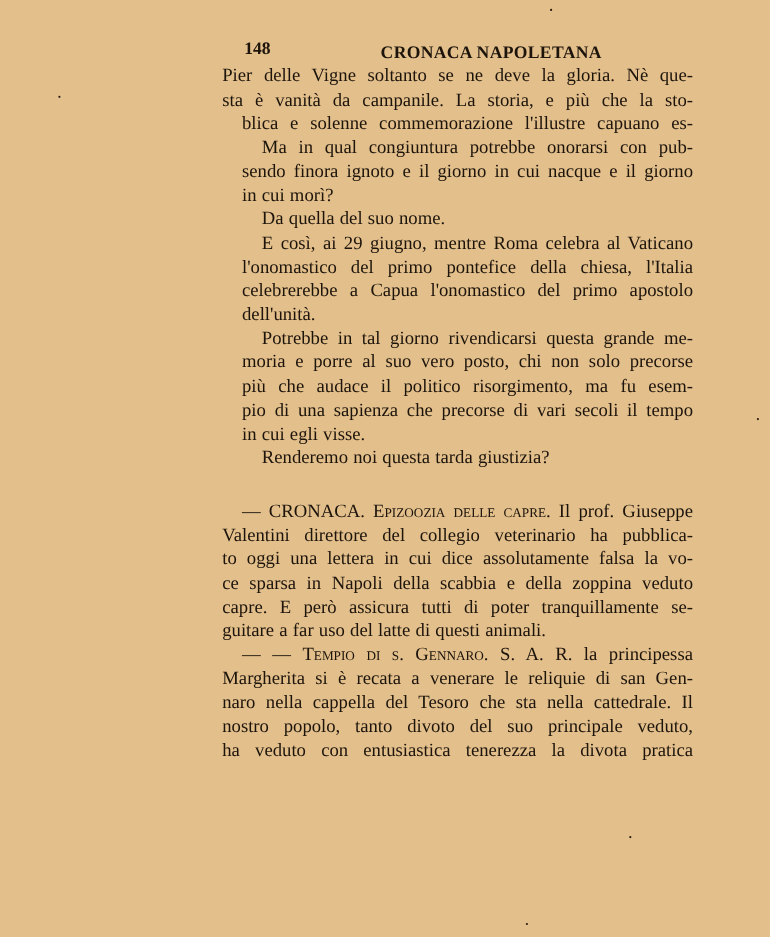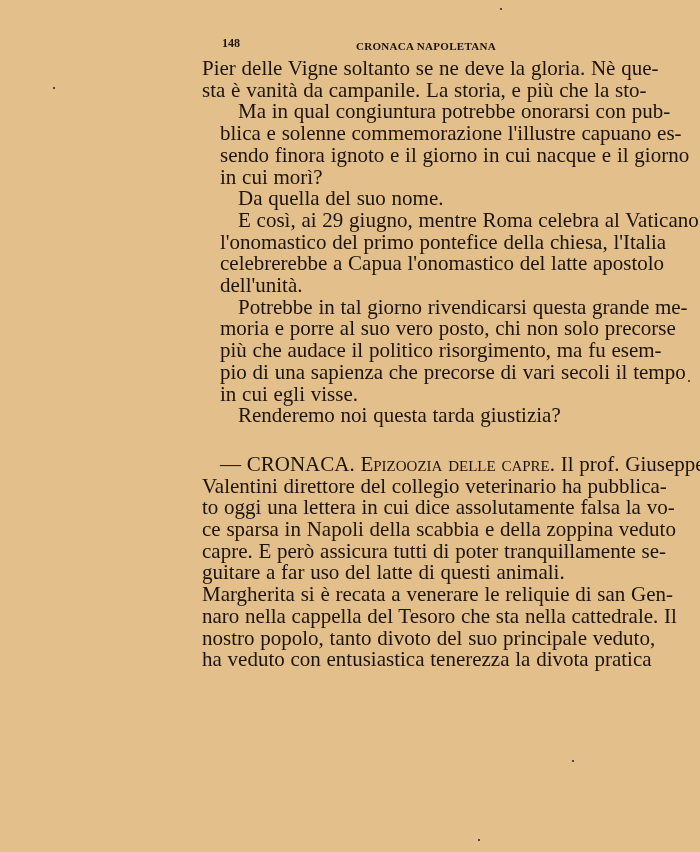--- a/index.html
+++ b/index.html
@@ -15,32 +15,32 @@
     position: absolute;
     left: 202px; top: 36px;
     width: 428px;
   }
   .running-head {
     position: relative;
     height: 22px;
   }
   .page-number {
     position: absolute; left: 20px; top: 0;
-    font-size: 12px; font-weight: bold;
+    font-size: 16px; font-weight: bold;
     font-family: "Liberation Serif", serif;
   }
   .running-title {
-    position: absolute; left: 154px; top: 4px;
-    font-size: 11px; font-weight: bold;
+    position: absolute; left: 144px; top: 4px;
+    font-size: 16px; font-weight: bold;
     letter-spacing: 0.3px;
     font-family: "Liberation Serif", serif;
   }
   .text {
     font-family: "Liberation Serif", serif;
-    font-size: 21px;
+    font-size: 17px;
     line-height: 21.7px;
     text-align: justify;
     word-spacing: 0.5px;
   }
   .p { margin: 0; }
   .indent { text-indent: 18px; }
   .line { display: block; text-align: justify; text-align-last: justify; white-space: nowrap; }
   .line.last { text-align-last: left; }
   .gap { height: 27px; }
   .sc { font-variant: small-caps; }
@@ -58,32 +58,32 @@
     <span class="running-title">CRONACA NAPOLETANA</span>
   </div>
 
   <div class="text">
     <div id="paras">
         <div class="p">
           <span class="line">Pier delle Vigne soltanto se ne deve la gloria. Nè que-</span>
           <span class="line">sta è vanità da campanile. La storia, e più che la sto-</span>
         </div>
         <div class="p indent">
+          <span class="line">blica e solenne commemorazione l'illustre capuano es-</span>
           <span class="line" style="padding-left: 18px;">Ma in qual congiuntura potrebbe onorarsi con pub-</span>
-          <span class="line">blica e solenne commemorazione l'illustre capuano es-</span>
           <span class="line">sendo finora ignoto e il giorno in cui nacque e il giorno</span>
           <span class="line last">in cui morì?</span>
         </div>
         <div class="p indent">
           <span class="line last" style="padding-left: 18px;">Da quella del suo nome.</span>
         </div>
         <div class="p indent">
           <span class="line" style="padding-left: 18px;">E così, ai 29 giugno, mentre Roma celebra al Vaticano</span>
           <span class="line">l'onomastico del primo pontefice della chiesa, l'Italia</span>
-          <span class="line">celebrerebbe a Capua l'onomastico del latte apostolo</span>
+          <span class="line">celebrerebbe a Capua l'onomastico del primo apostolo</span>
           <span class="line last">dell'unità.</span>
         </div>
         <div class="p indent">
           <span class="line" style="padding-left: 18px;">Potrebbe in tal giorno rivendicarsi questa grande me-</span>
           <span class="line">moria e porre al suo vero posto, chi non solo precorse</span>
           <span class="line">più che audace il politico risorgimento, ma fu esem-</span>
           <span class="line">pio di una sapienza che precorse di vari secoli il tempo</span>
           <span class="line last">in cui egli visse.</span>
         </div>
         <div class="p indent">
@@ -94,20 +94,21 @@
     <div id="items">
         <div class="p">
           <span class="line" style="padding-left: 18px;"><span>— CRONACA. </span><span class="sc">Epizoozia delle capre.</span> Il prof. Giuseppe</span>
           <span class="line">Valentini direttore del collegio veterinario ha pubblica-</span>
           <span class="line">to oggi una lettera in cui dice assolutamente falsa la vo-</span>
           <span class="line">ce sparsa in Napoli della scabbia e della zoppina veduto</span>
           <span class="line">capre. E però assicura tutti di poter tranquillamente se-</span>
           <span class="line last">guitare a far uso del latte di questi animali.</span>
         </div>
         <div class="p">
+          <span class="line" style="padding-left: 18px;"><span>— — </span><span class="sc">Tempio di s. Gennaro.</span> S. A. R. la principessa</span>
           <span class="line">Margherita si è recata a venerare le reliquie di san Gen-</span>
           <span class="line">naro nella cappella del Tesoro che sta nella cattedrale. Il</span>
           <span class="line">nostro popolo, tanto divoto del suo principale veduto,</span>
           <span class="line">ha veduto con entusiastica tenerezza la divota pratica</span>
         </div>
       </div>
   </div>
 </div>
 
 <span class="speck" style="left:53px;top:87px"></span>

